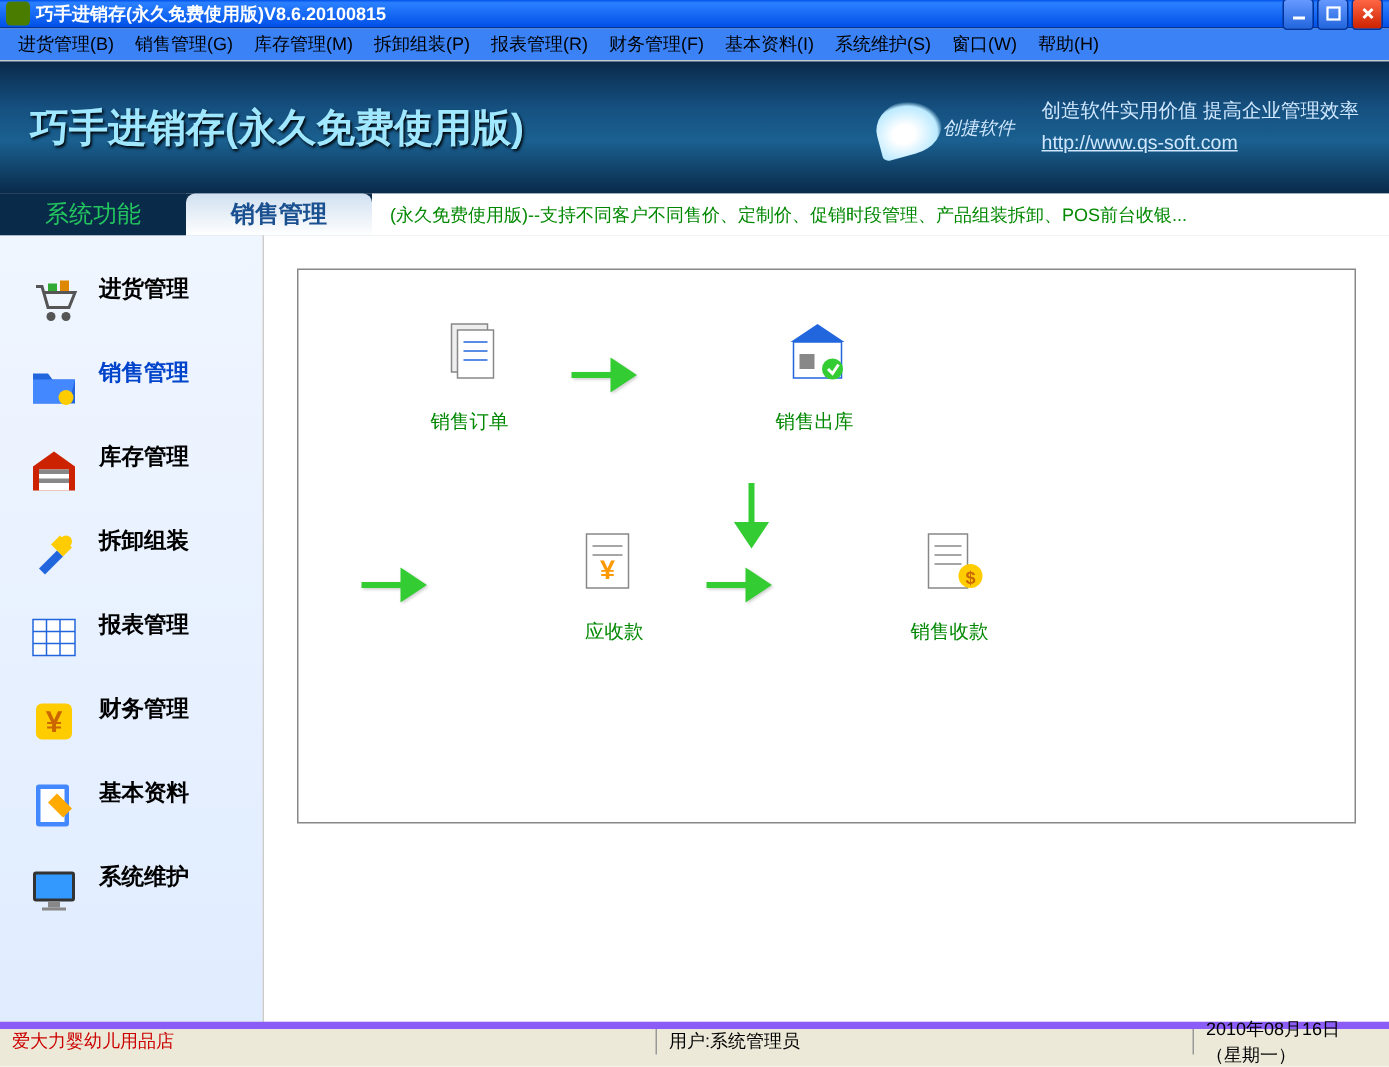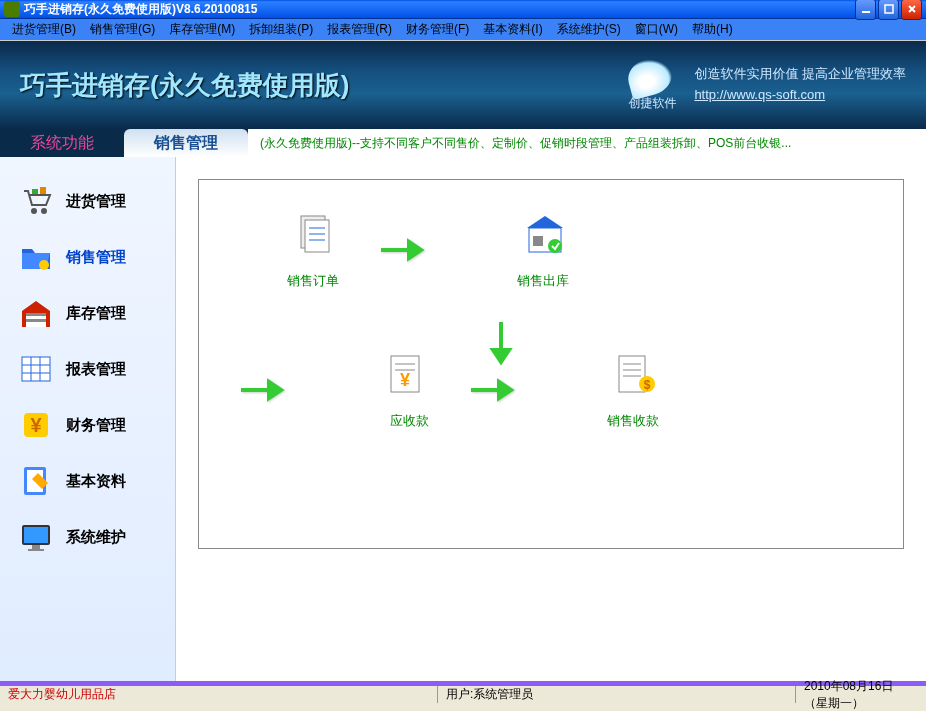--- a/index.html
+++ b/index.html
@@ -69,44 +69,45 @@
       color: #a0e8ff;
       text-shadow: 1px 1px 2px #000;
     }
     .banner-right {
       display: flex;
       align-items: center;
       gap: 18px;
     }
     .logo {
       display: flex;
-      flex-direction: column;
-      align-items: flex-start;
+      flex-direction: row;
+      align-items: center;
       color: #d0e8ff;
+      font-style: italic;
     }
     .logo-shape {
       width: 44px; height: 36px;
       background: radial-gradient(ellipse at 40% 60%, #fff 20%, #bbeaff 60%, transparent 70%);
       border-radius: 50% 50% 50% 10%;
       transform: rotate(-15deg);
     }
     .slogan { font-size: 13px; color: #d0e8ff; line-height: 1.6; }
     .slogan a { color: #d0e8ff; text-decoration: underline; }
     .tabbar {
       height: 28px;
       background: linear-gradient(to bottom, #0a2a4a, #1a5080);
       display: flex;
       align-items: stretch;
     }
     .tab {
       padding: 0 30px;
       display: flex;
       align-items: center;
       font-size: 16px;
-      color: #ec4899;
+      color: #22c55e;
       background: #0a2a4a;
       cursor: pointer;
     }
     .tab.active {
       background: linear-gradient(to bottom, #d0e0f0, #fff);
       color: #1a5090;
       font-weight: bold;
       border-radius: 6px 6px 0 0;
     }
     .marquee {
@@ -126,21 +127,20 @@
     }
     .sidebar {
       width: 176px;
       background: linear-gradient(to bottom, #f0f6ff, #e0ecff);
       overflow-y: auto;
       padding: 16px 0;
       border-right: 1px solid #ccc;
     }
     .sidebar-item {
       display: flex;
-      align-items: center;
       padding: 10px 18px;
       gap: 12px;
       cursor: pointer;
       font-size: 15px;
       font-weight: bold;
       color: #000;
     }
     .sidebar-item.active { color: #0044cc; }
     .sidebar-icon {
       width: 36px; height: 36px;
@@ -298,20 +298,30 @@
     <div class="sidebar-item">
       <span class="sidebar-icon">
         <svg width="36" height="36" viewBox="0 0 36 36">
             <path d="M4 16 L18 6 L32 16 L32 32 L4 32 Z" fill="#cc2200"></path>
             <rect x="8" y="18" width="20" height="14" fill="#fff"></rect>
             <rect x="8" y="18" width="20" height="3" fill="#888"></rect>
             <rect x="8" y="24" width="20" height="3" fill="#888"></rect>
           </svg>
       </span>
       <span>库存管理</span>
+    </div>
+    <div class="sidebar-item">
+      <span class="sidebar-icon">
+        <svg width="36" height="36" viewBox="0 0 36 36">
+            <path d="M8 28 L20 16 L24 20 L12 32 Z" fill="#2266dd"></path>
+            <path d="M22 6 L30 14 L24 20 L16 12 Z" fill="#ffcc00"></path>
+            <circle cx="26" cy="10" r="4" fill="#ffcc00"></circle>
+          </svg>
+      </span>
+      <span>拆卸组装</span>
     </div>
     <div class="sidebar-item">
       <span class="sidebar-icon">
         <svg width="36" height="36" viewBox="0 0 36 36">
             <rect x="4" y="6" width="28" height="24" fill="#fff" stroke="#2266dd" stroke-width="1"></rect>
             <line x1="4" y1="14" x2="32" y2="14" stroke="#2266dd"></line>
             <line x1="4" y1="22" x2="32" y2="22" stroke="#2266dd"></line>
             <line x1="13" y1="6" x2="13" y2="30" stroke="#2266dd"></line>
             <line x1="22" y1="6" x2="22" y2="30" stroke="#2266dd"></line>
           </svg>

